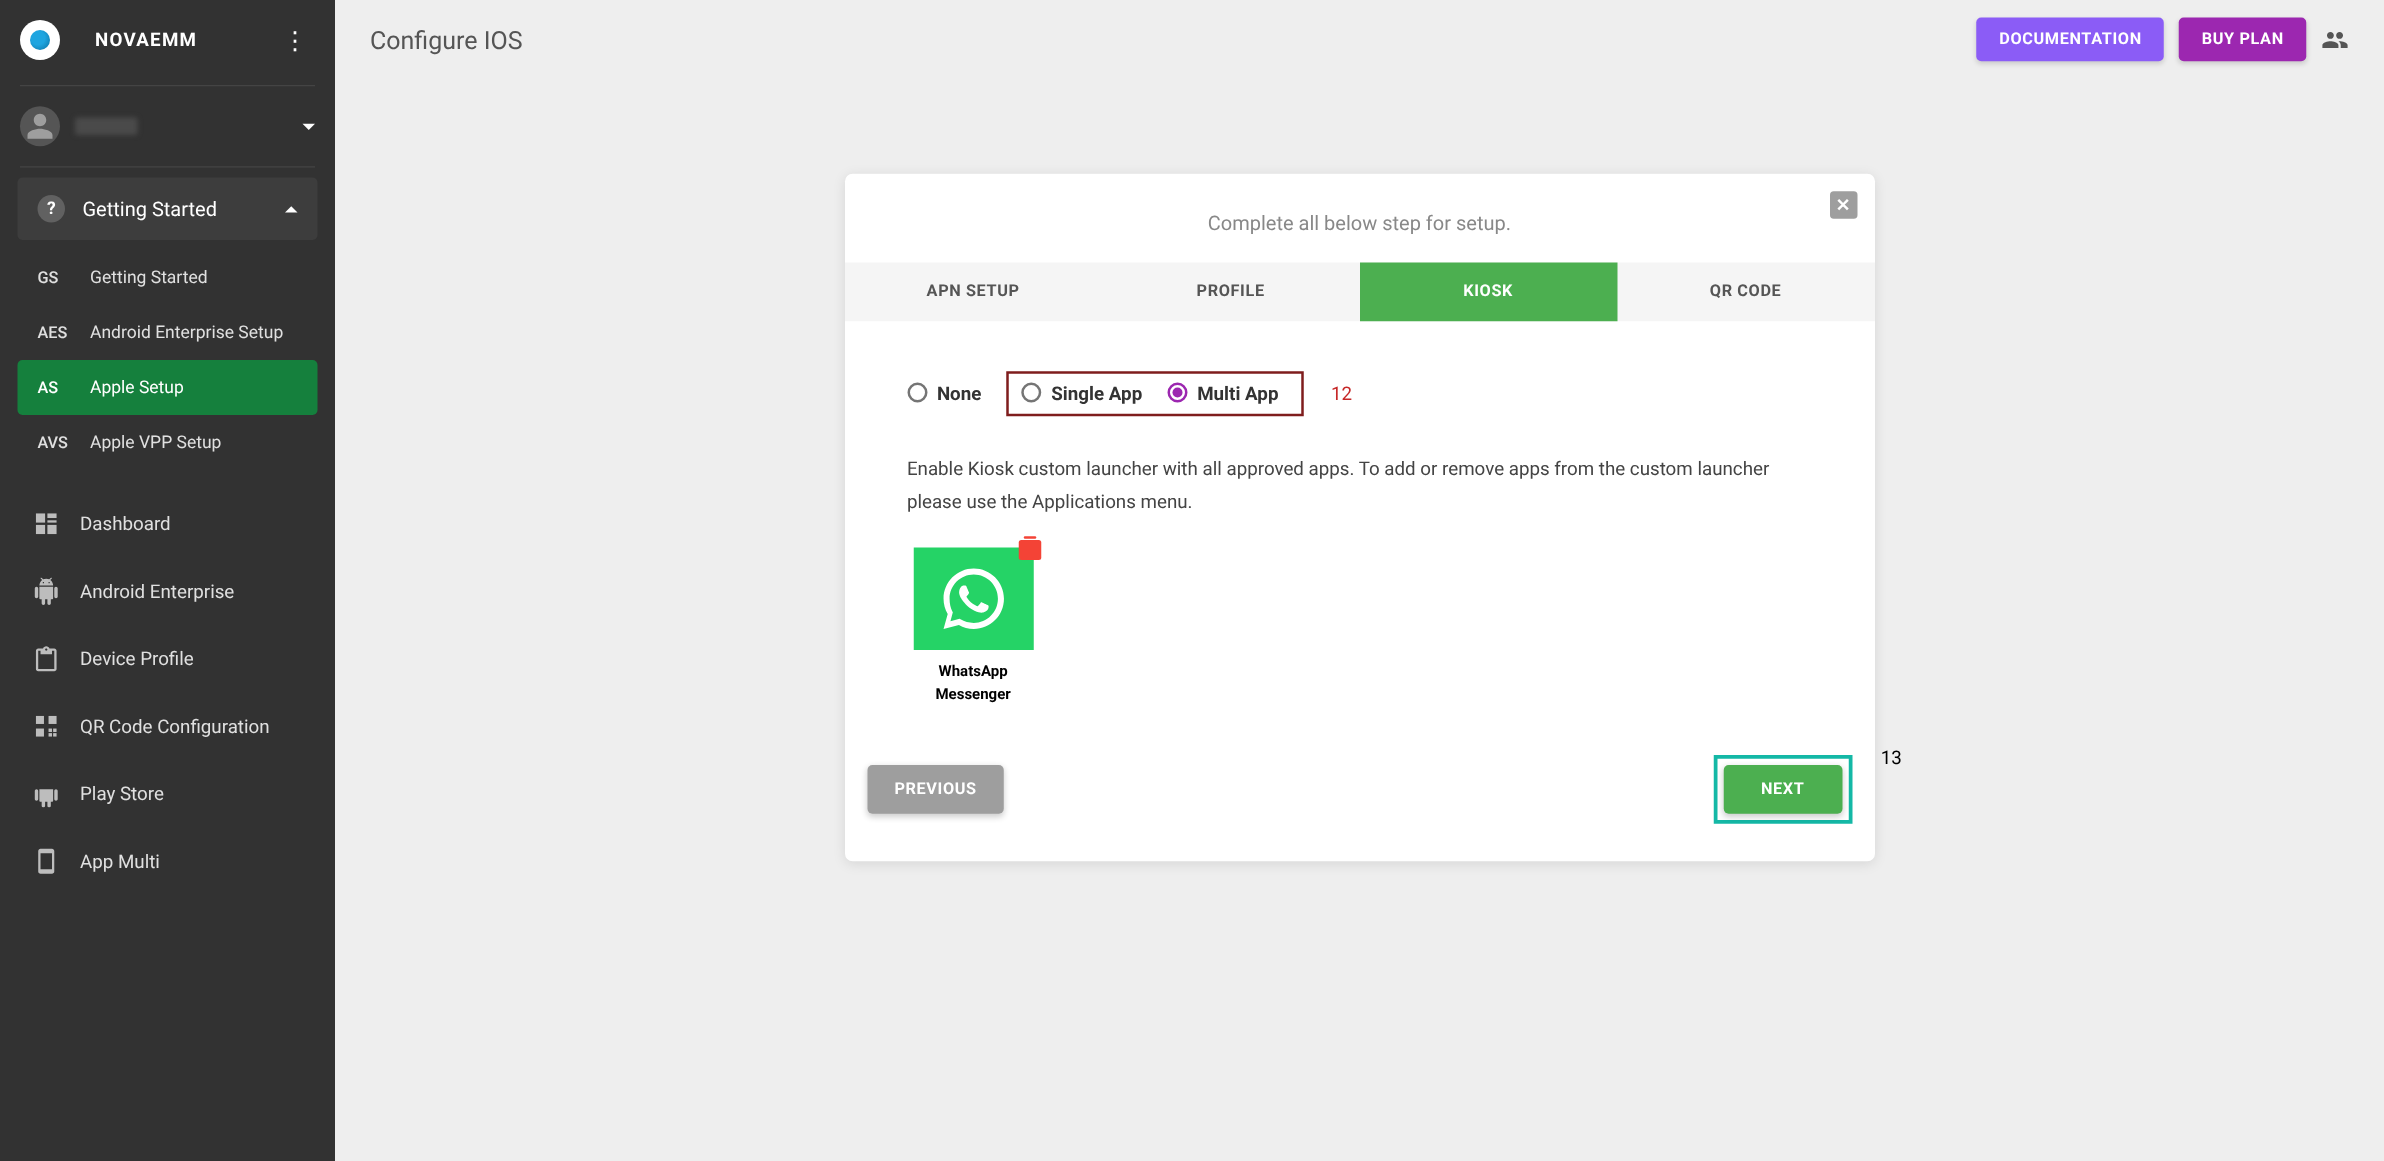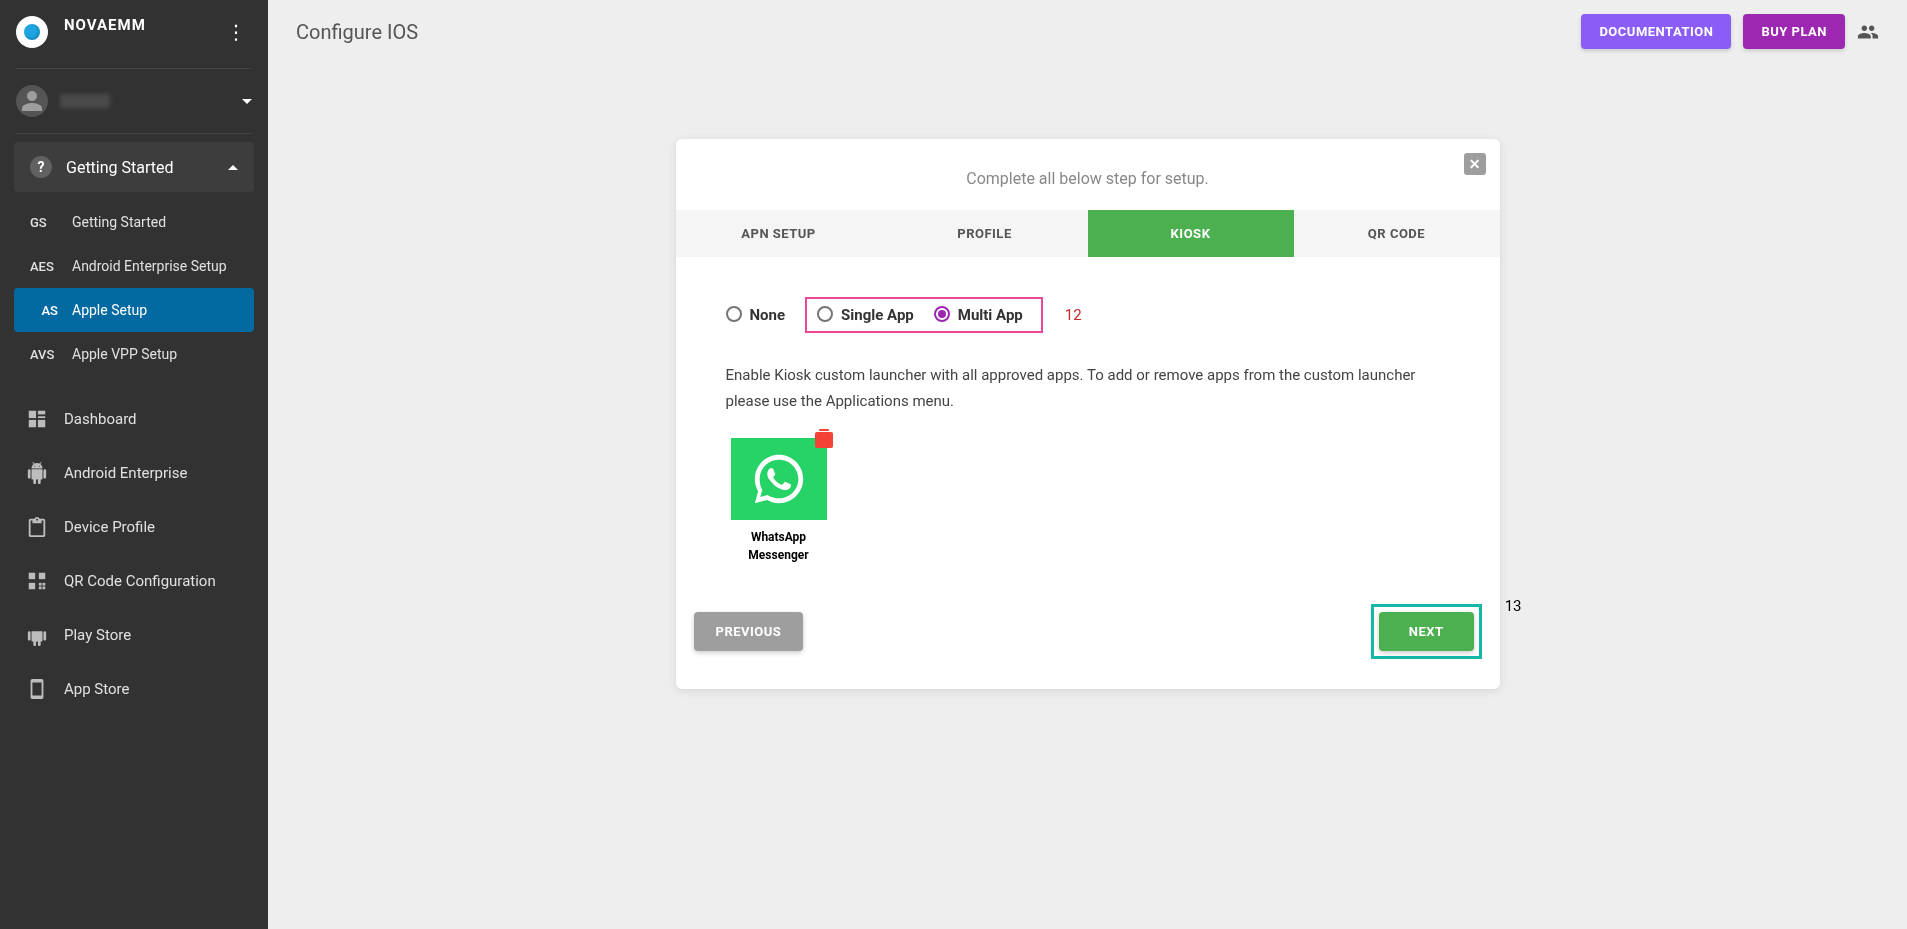--- a/index.html
+++ b/index.html
@@ -25,21 +25,22 @@
       padding: 0;
     }
     .brand-row {
       display: flex;
       align-items: center;
       padding: 16px 16px 20px 16px;
       justify-content: space-between;
     }
     .brand-left {
       display: flex;
-      gap: 16px;
+      align-items: center;
+      gap: 28px;
     }
     .brand-logo {
       width: 32px;
       height: 32px;
       background: #fff;
       border-radius: 50%;
       display: flex;
       align-items: center;
       justify-content: center;
     }
@@ -146,23 +147,22 @@
       display: flex;
       align-items: center;
       gap: 14px;
       padding: 14px 16px;
       font-size: 14px;
       border-radius: 4px;
       cursor: pointer;
       color: #e0e0e0;
     }
     .sub-item.active {
-      background: #0369a1;
-      color: #fff;
-      text-align: right;
+      background: #15803d;
+      color: #fff;
     }
     .sub-abbr {
       font-size: 13px;
       font-weight: 500;
       width: 28px;
       color: #e0e0e0;
     }
     .sub-item.active .sub-abbr { color: #fff; }
     .main-nav {
       padding: 8px 14px;
@@ -308,21 +308,21 @@
     .radio.selected {
       border-color: #9c27b0;
     }
     .radio-inner {
       width: 8px;
       height: 8px;
       border-radius: 50%;
       background: #9c27b0;
     }
     .boxed-group {
-      border: 2px solid #ec4899;
+      border: 2px solid #7f1d1d;
       display: flex;
       align-items: center;
       gap: 12px;
       padding: 7px 10px;
     }
     .annot {
       color: #c62828;
       font-size: 15px;
       font-weight: 400;
       margin-left: 10px;
@@ -527,21 +527,21 @@
           </svg>
       </span>
       <span>Play Store</span>
     </div>
     <div class="main-item">
       <span class="nav-icon">
         <svg viewBox="0 0 24 24">
             <path d="M17 1H7c-1.1 0-2 .9-2 2v18c0 1.1.9 2 2 2h10c1.1 0 2-.9 2-2V3c0-1.1-.9-2-2-2zm0 18H7V5h10v14z"></path>
           </svg>
       </span>
-      <span>App Store</span>
+      <span>App Multi</span>
     </div>
   </div>
 </div>
 
 <div class="main">
   <div class="topbar">
     <div class="page-title">Configure IOS</div>
     <div class="topbar-right">
       <button class="btn btn-doc">DOCUMENTATION</button>
       <button class="btn btn-buy">BUY PLAN</button>

